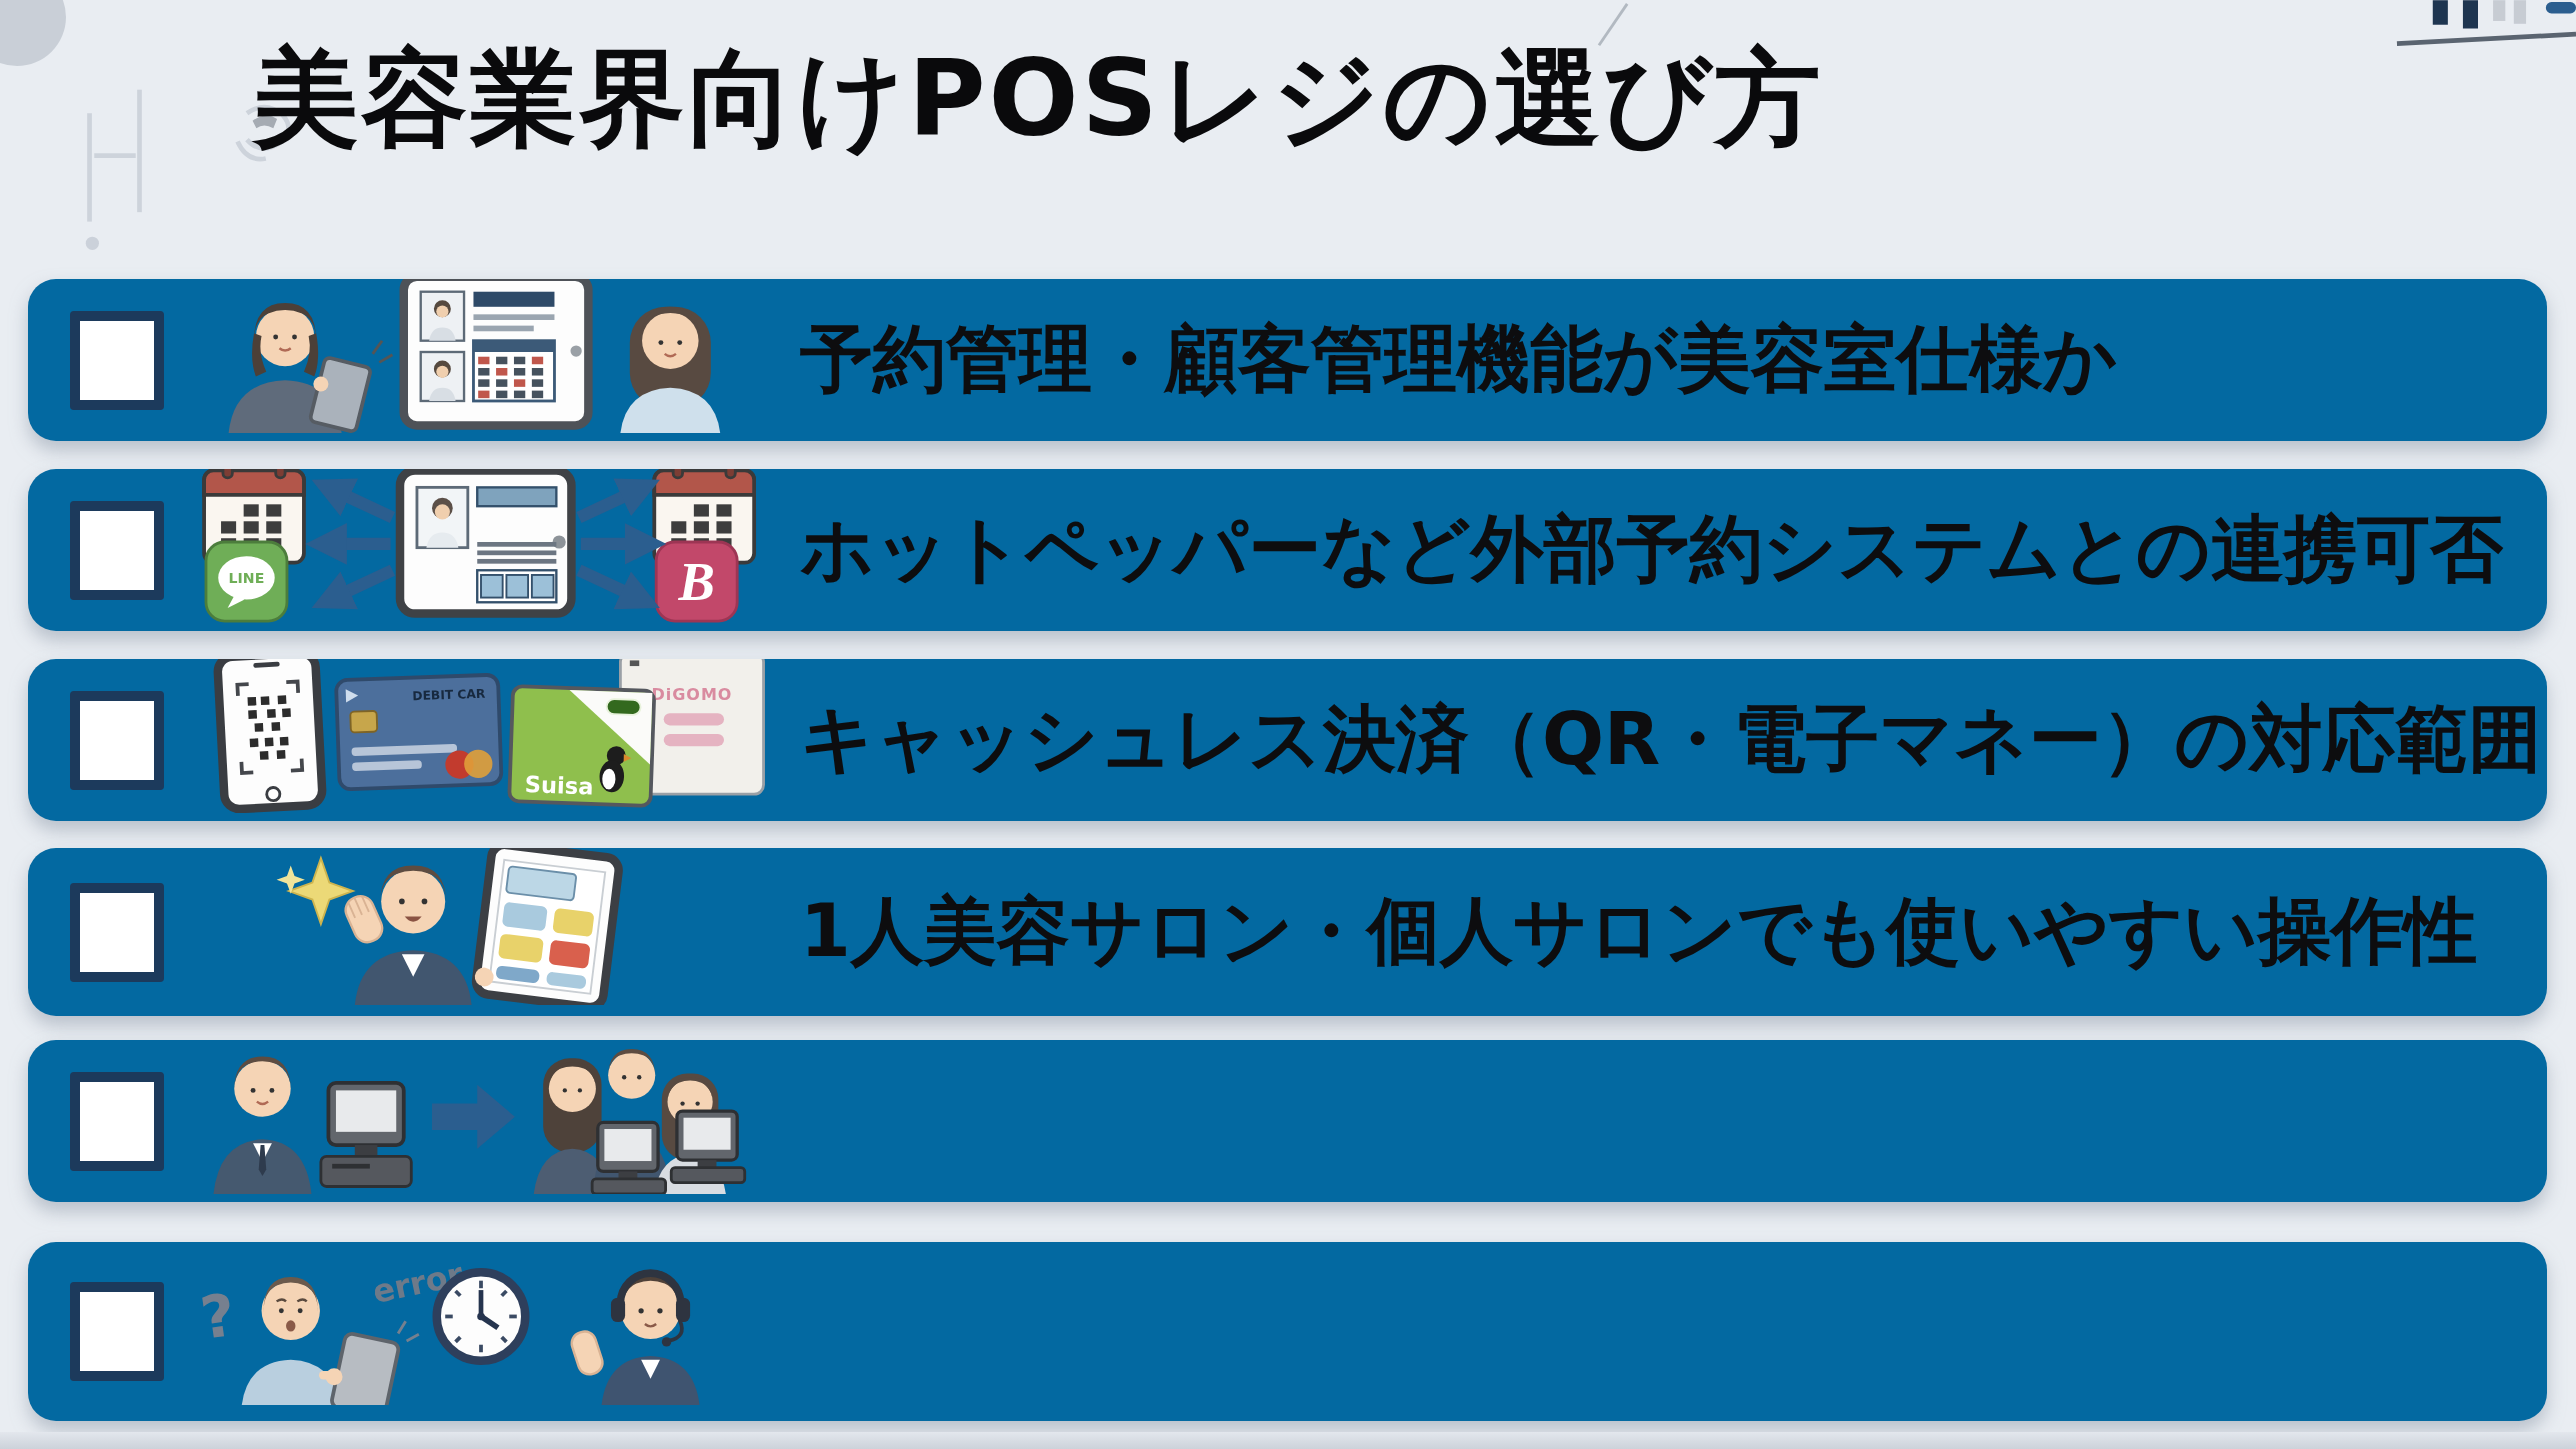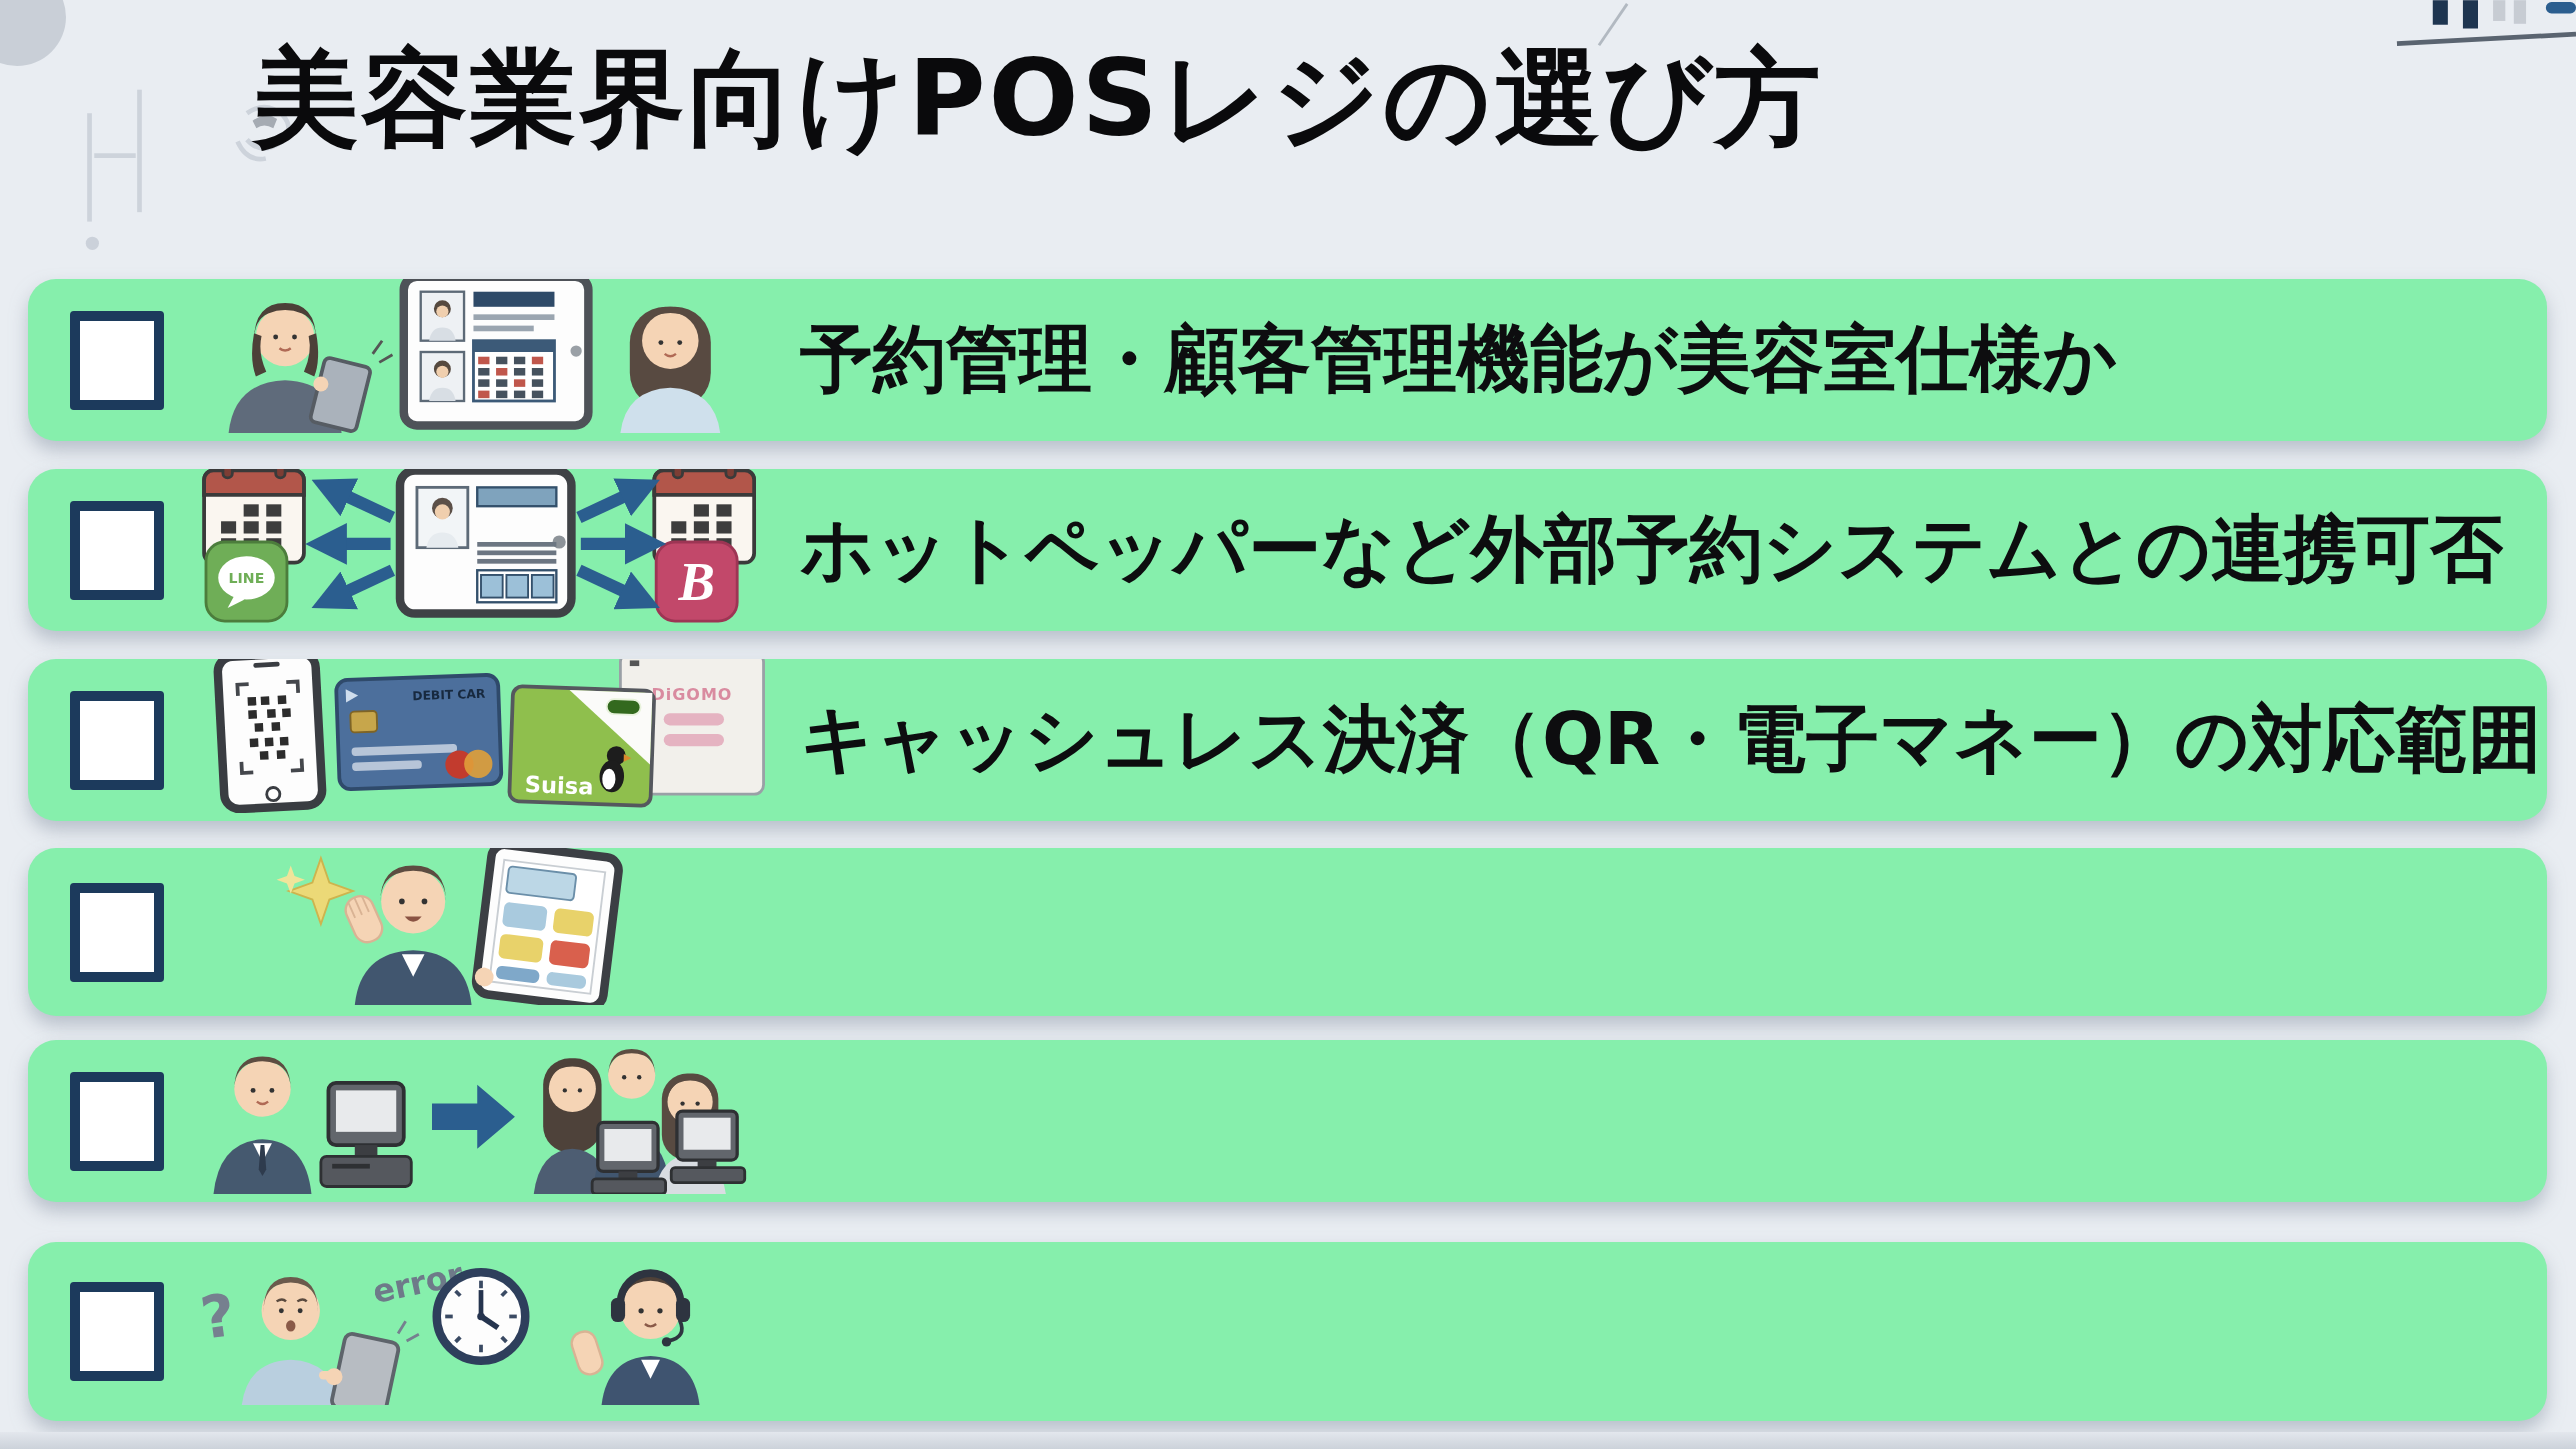--- a/index.html
+++ b/index.html
@@ -8,21 +8,21 @@
     background:#e9edf2;
     font-family:"DejaVu Sans","Liberation Sans",sans-serif;
   }
   .page-title{
     position:absolute;top:28px;left:0;width:2076px;text-align:center;
     font-size:106px;font-weight:900;color:#0a0a0c;letter-spacing:2.8px;
     white-space:nowrap;
   }
   .card{
     position:absolute;left:28px;width:2519px;height:162px;
-    background:#86efac;border-radius:28px;
+    background:#0369a1;border-radius:28px;
     box-shadow:0 9.4px 17px rgba(148,158,173,0.55);
     display:flex;align-items:center;overflow:hidden;
   }
   .card.r1{top:279px}.card.r2{top:469px}.card.r3{top:659px}
   .card.r4{top:848px;height:168px}.card.r5{top:1040px}.card.r6{top:1242px;height:179px}
   .checkbox{
     flex:none;width:74px;height:79px;margin-left:42px;
     border:10.4px solid #1c3a5c;border-radius:3.8px;background:#ffffff;
   }
   .illo{flex:none;width:604px;height:178px;margin-left:15px;}
@@ -303,20 +303,21 @@
         <rect x="342" y="68" width="46" height="26" rx="6" fill="#a9cade"></rect>
           <rect x="396" y="68" width="42" height="26" rx="6" fill="#e8d26a"></rect>
         <rect x="342" y="102" width="46" height="26" rx="6" fill="#e8d26a"></rect>
           <rect x="396" y="102" width="42" height="26" rx="6" fill="#d9604d"></rect>
         <rect x="342" y="136" width="46" height="14" rx="6" fill="#7fa8c9"></rect>
           <rect x="396" y="136" width="42" height="14" rx="6" fill="#a9cade"></rect>
         <circle cx="330" cy="150" r="10" fill="#f5d4b5"></circle>
       </g>
     </svg>
   </div>
+  <div class="item-label">1人美容サロン・個人サロンでも使いやすい操作性</div>
 </div>
 
 <div class="card r5">
   <span class="checkbox"></span>
   <div class="illo">
     <svg viewBox="0 0 640 172">
       <g>
         <path d="M36,172 Q42,116 88,114 Q134,116 140,172 Z" fill="#45596f"></path>
         <polygon points="78,118 98,118 88,138" fill="#ffffff"></polygon>
         <path d="M86,120 h4 l2,26 l-4,7 l-4,-7 z" fill="#2e3b4d"></path>

